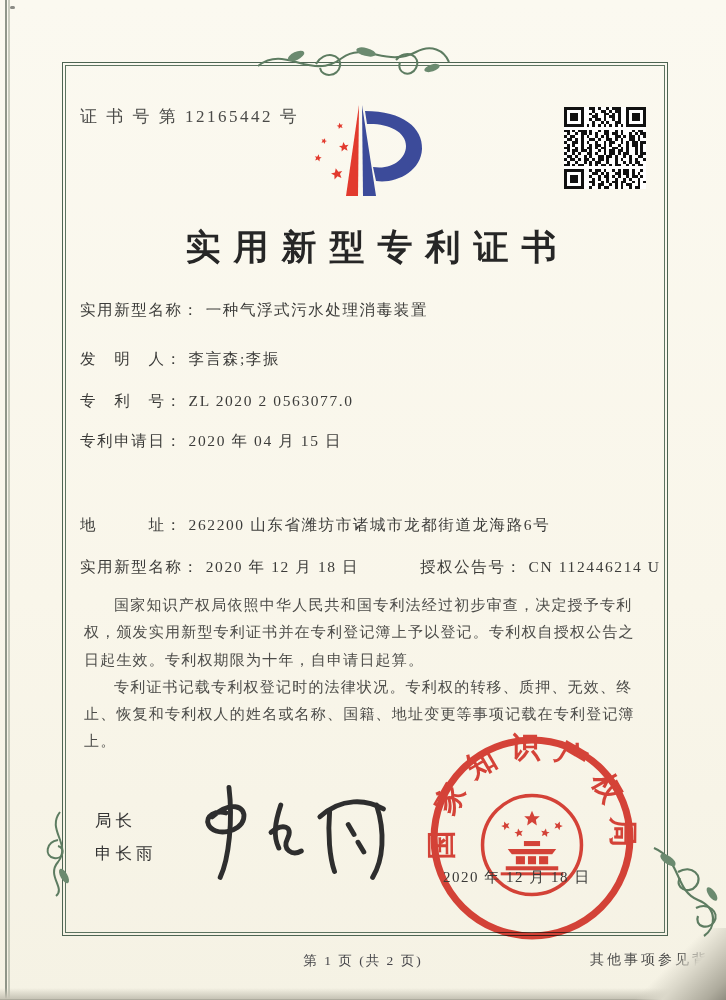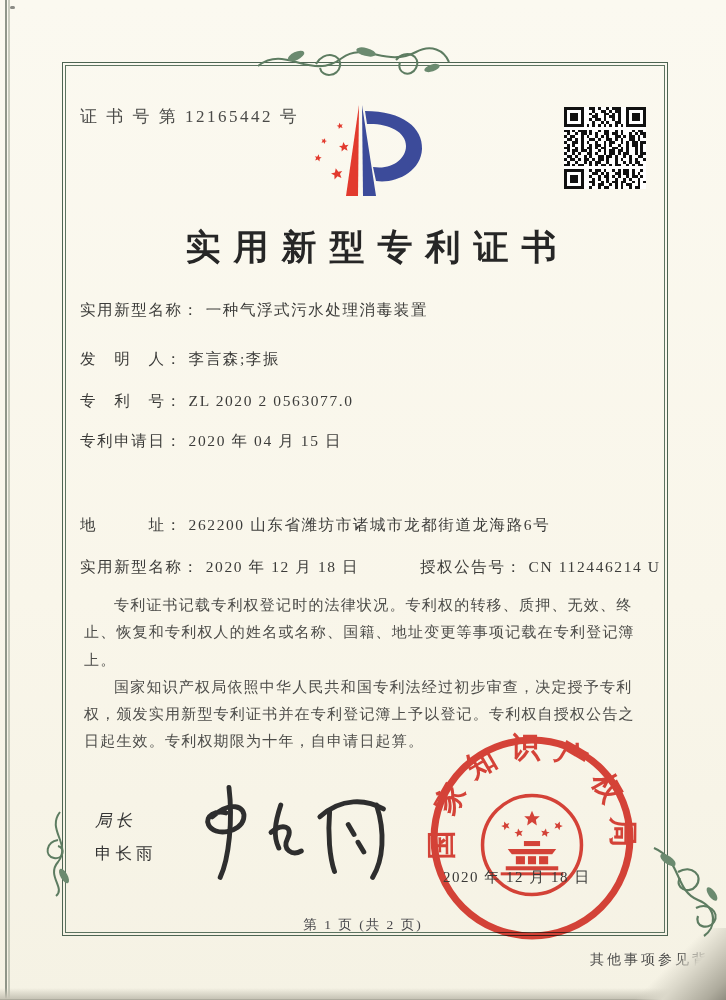--- a/index.html
+++ b/index.html
@@ -29,30 +29,30 @@
   
   .row{position:absolute;left:80px;width:566px;font-size:15.5px;letter-spacing:1.6px;color:#3c3c3a;white-space:nowrap;}
   .row .lab{color:#3c3c3a;}
   .row .val{margin-left:6px;color:#3c3c3a;font-family:Liberation Serif, serif;}
   .pair2{position:absolute;left:340px;top:0;}
   
   .body-text{position:absolute;left:84px;top:592px;width:562px;font-size:15px;line-height:1.82;
     letter-spacing:1.2px;color:#4c4c49;}
   .body-text p{margin:0;text-indent:2em;}
   
-  .sig-title{position:absolute;left:95px;top:810px;font-size:16.5px;letter-spacing:4px;color:#333;font-style:italic;}
+  .sig-title{position:absolute;left:95px;top:810px;font-size:16.5px;letter-spacing:4px;color:#333;}
   .sig-name{position:absolute;left:95px;top:843px;font-size:16.5px;letter-spacing:4px;color:#333;}
   .autograph{position:absolute;left:185px;top:772px;z-index:4;}
   
   .seal{position:absolute;left:426px;top:732px;z-index:5;mix-blend-mode:multiply;opacity:.92;}
   .seal-arc{font-family:"Liberation Serif","DejaVu Serif",serif;font-size:29px;font-weight:700;
     letter-spacing:13px;fill:#d8352c;}
   .seal-date{position:absolute;left:443px;top:868px;z-index:6;font-size:15px;letter-spacing:1.5px;color:#3a3a38;}
   
-  .page-no{position:absolute;left:0;top:916px;width:100%;text-align:center;font-size:13.5px;
+  .page-no{position:absolute;left:0;top:952px;width:100%;text-align:center;font-size:13.5px;
     letter-spacing:2px;color:#46464a;z-index:2;}
   .back-note{position:absolute;left:0;top:951px;width:100%;text-align:right;font-size:14px;
     letter-spacing:3px;color:#4e4e4c;}
 </style>
 </head>
 <body>
 
 <div class="scan">
 
   <div class="edge-line-a"></div>
@@ -180,22 +180,22 @@
   <div class="row" style="top:557px">
     <span>
       <span class="lab">实用新型名称：</span><span class="val">2020 年 12 月 18 日</span>
     </span>
     <span class="pair2">
       <span class="lab">授权公告号：</span><span class="val">CN 112446214 U</span>
     </span>
   </div>
 
   <div class="body-text">
+    <p>国家知识产权局依照中华人民共和国专利法经过初步审查，决定授予专利权，颁发实用新型专利证书并在专利登记簿上予以登记。专利权自授权公告之日起生效。专利权期限为十年，自申请日起算。</p>
     <p>专利证书记载专利权登记时的法律状况。专利权的转移、质押、无效、终止、恢复和专利权人的姓名或名称、国籍、地址变更等事项记载在专利登记簿上。</p>
-    <p>国家知识产权局依照中华人民共和国专利法经过初步审查，决定授予专利权，颁发实用新型专利证书并在专利登记簿上予以登记。专利权自授权公告之日起生效。专利权期限为十年，自申请日起算。</p>
   </div>
 
   <div class="sig-title">局长</div>
   <div class="sig-name">申长雨</div>
 
   <svg class="autograph" width="215" height="115" viewBox="0 0 220 110">
     <g fill="none" stroke="#2e2e2e" stroke-width="5" stroke-linecap="round" stroke-linejoin="round">
       <path d="M28,42 C45,26 63,30 60,44 C57,58 30,63 24,50 C20,41 32,35 42,38"></path>
       <path d="M45,12 C49,45 45,85 36,104"></path>
       <path d="M98,30 C92,48 90,62 96,74"></path>

